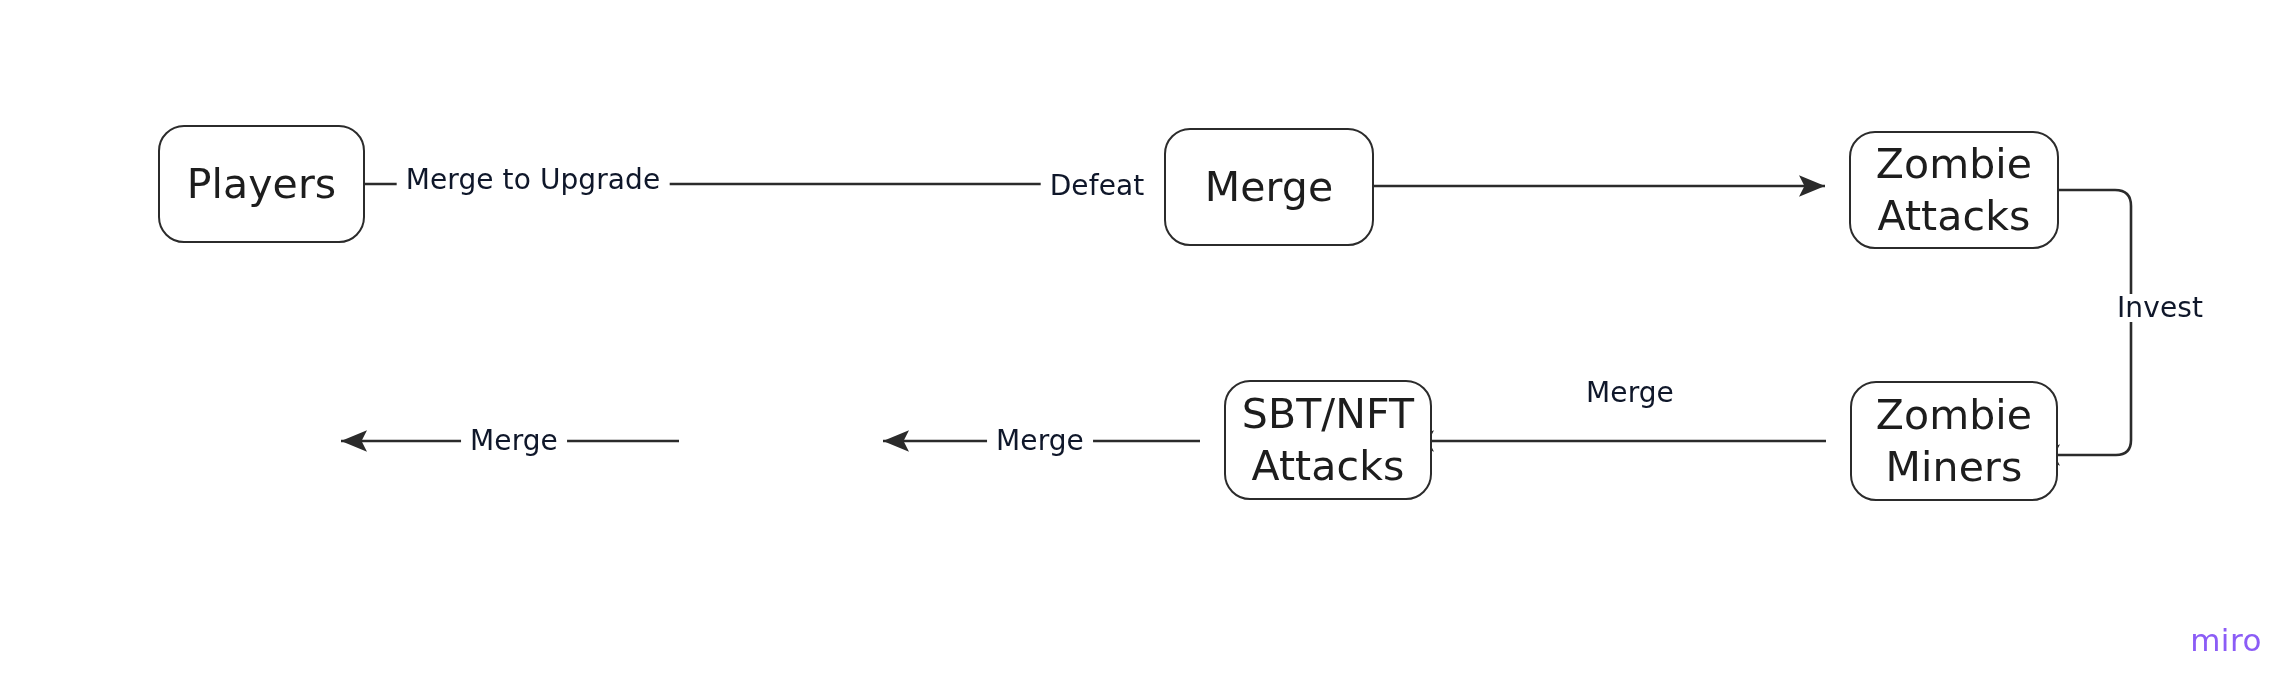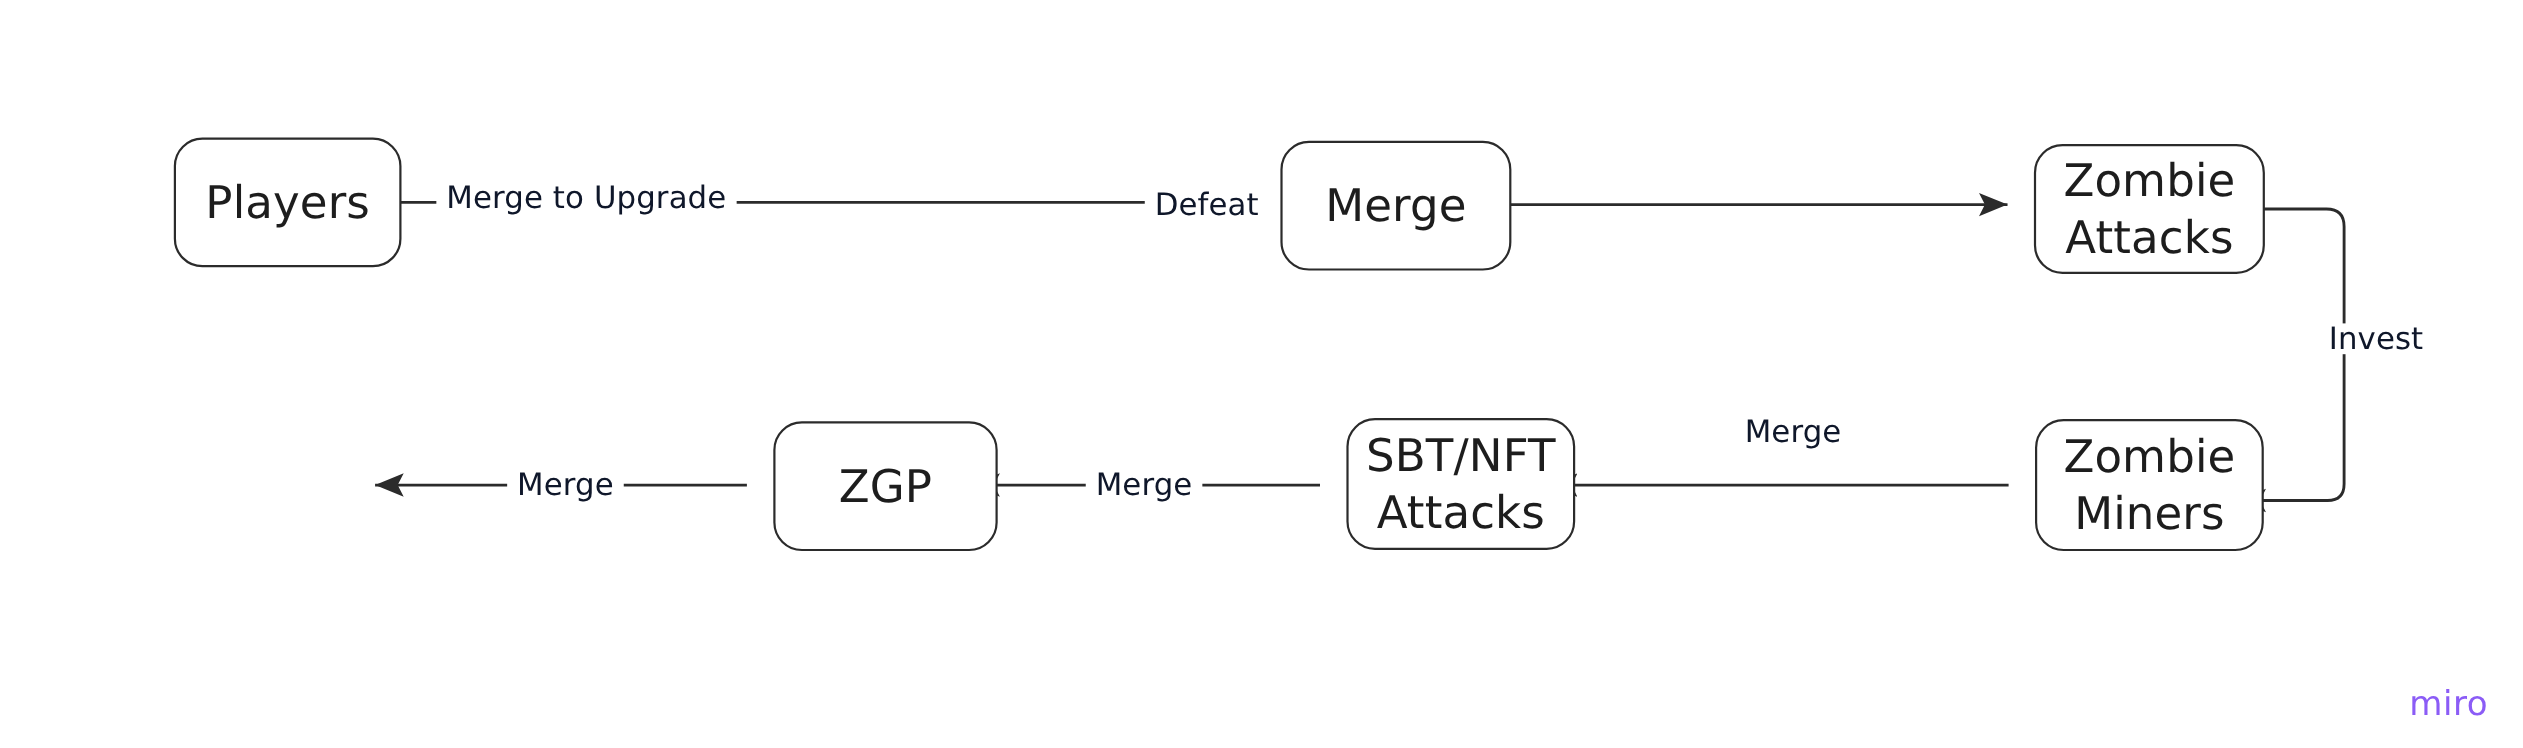--- a/index.html
+++ b/index.html
@@ -106,23 +106,20 @@
   <div class="node" id="node-plants" style="left:1140px; top:128px; width:210px; height:118px;">
     <span class="label">Merge</span>
   </div>
 
   <div class="node" id="node-zombie-attacks" style="left:1825px; top:131px; width:210px; height:118px;">
     <span class="label">Zombie
 Attacks</span>
   </div>
 
 
-  <div class="node" id="node-zgp" style="left:679px; top:383px; width:204px; height:118px;">
-    <span class="label">ZGP</span>
-  </div>
 
   <div class="node" id="node-sbt-nft-miners" style="left:1200px; top:380px; width:208px; height:120px;">
     <span class="label">SBT/NFT
 Attacks</span>
   </div>
 
   <div class="node" id="node-zombie-miners" style="left:1826px; top:381px; width:208px; height:120px;">
     <span class="label">Zombie
 Miners</span>
   </div>

